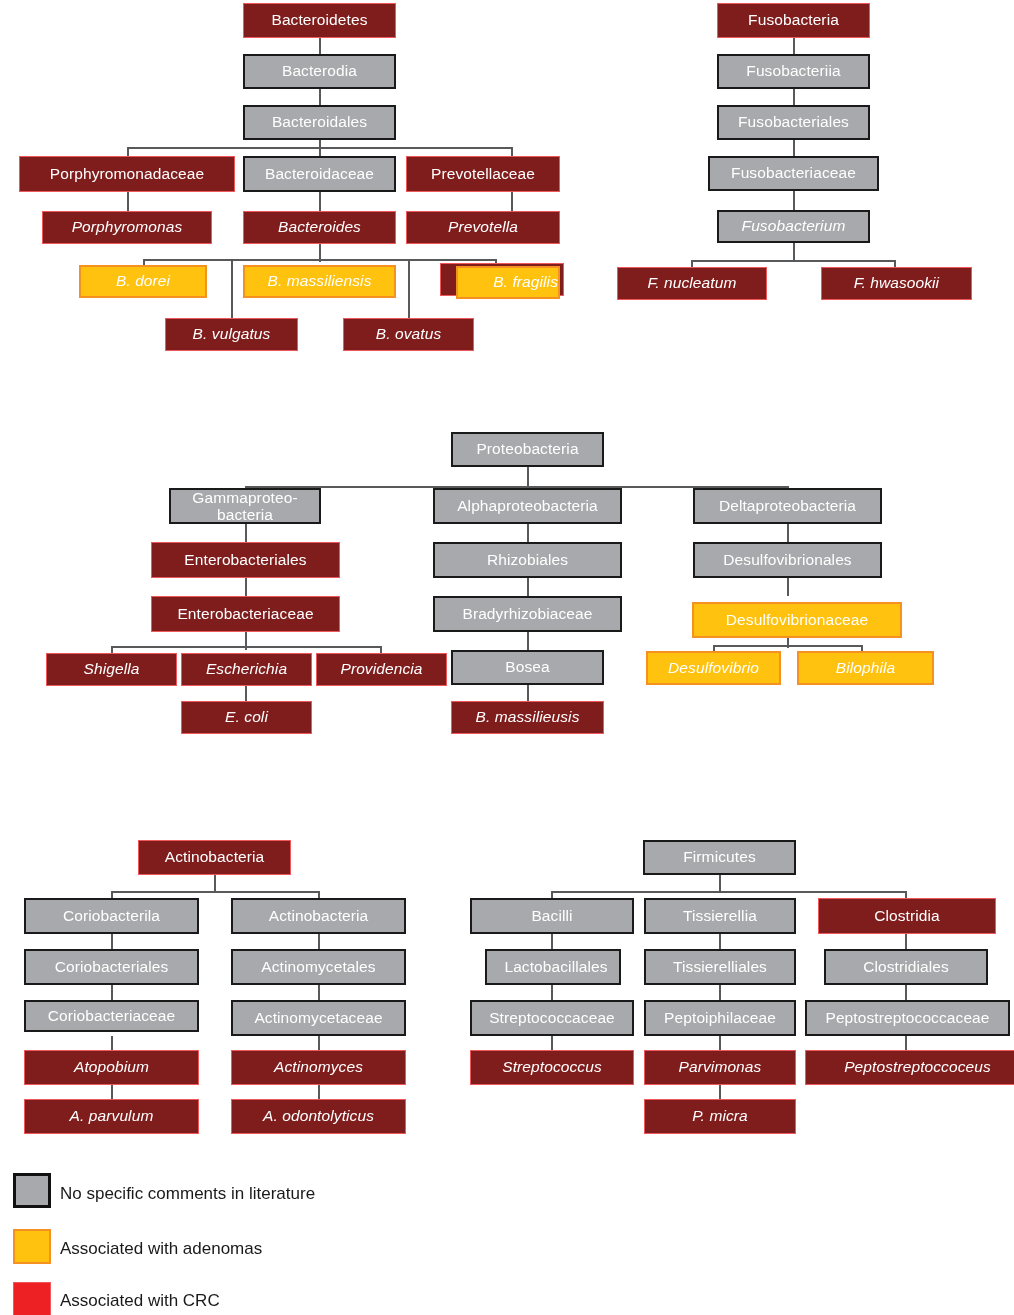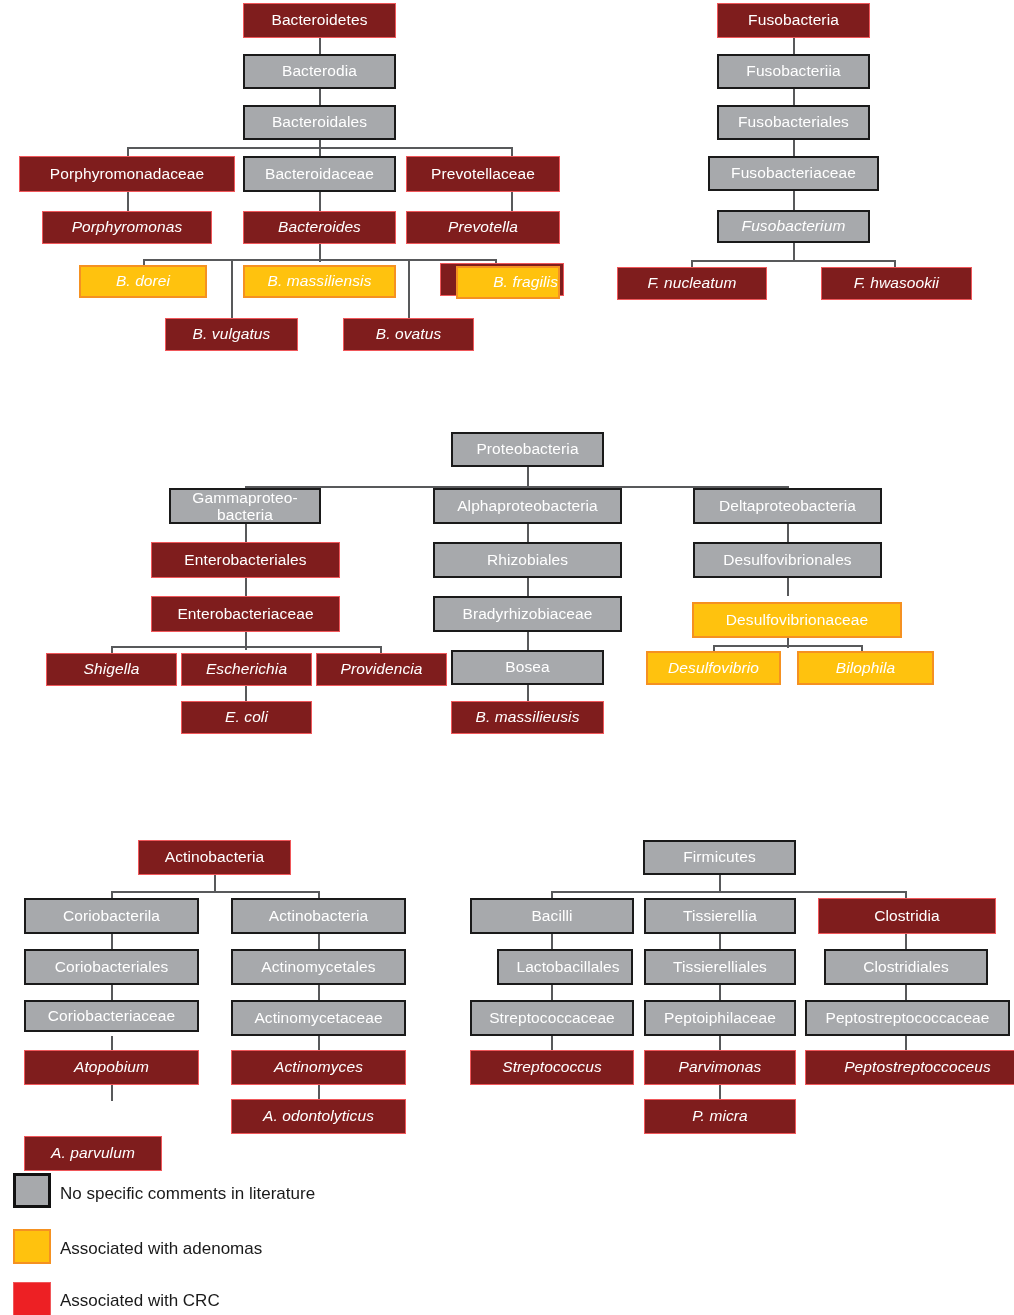--- a/index.html
+++ b/index.html
@@ -219,21 +219,21 @@
 
   <div class="node gray" style="left:24px; top:949px; width:175px; height:36px;">Coriobacteriales</div>
   <div class="node gray" style="left:231px; top:949px; width:175px; height:36px;">Actinomycetales</div>
 
   <div class="node gray" style="left:24px; top:1000px; width:175px; height:32px;">Coriobacteriaceae</div>
   <div class="node gray" style="left:231px; top:1000px; width:175px; height:36px;">Actinomycetaceae</div>
 
   <div class="node red italic" style="left:24px; top:1050px; width:175px; height:35px;">Atopobium</div>
   <div class="node red italic" style="left:231px; top:1050px; width:175px; height:35px;">Actinomyces</div>
 
-  <div class="node red italic" style="left:24px; top:1136px; width:138px; height:35px;">A. parvulum</div>
+  <div class="node red italic" style="left:24px; top:1099px; width:175px; height:35px;">A. parvulum</div>
   <div class="node red italic" style="left:231px; top:1099px; width:175px; height:35px;">A. odontolyticus</div>
 
   <div class="vline" style="left:719px; top:874px; height:19px;"></div>
   <div class="hline" style="left:551px; top:891px; width:355px;"></div>
   <div class="vline" style="left:551px; top:891px; height:8px;"></div>
   <div class="vline" style="left:905px; top:891px; height:8px;"></div>
 
   <div class="vline" style="left:551px; top:934px; height:17px;"></div>
   <div class="vline" style="left:551px; top:985px; height:17px;"></div>
   <div class="vline" style="left:551px; top:1036px; height:16px;"></div>
@@ -246,21 +246,21 @@
   <div class="vline" style="left:905px; top:934px; height:17px;"></div>
   <div class="vline" style="left:905px; top:985px; height:17px;"></div>
   <div class="vline" style="left:905px; top:1036px; height:16px;"></div>
 
   <div class="node gray" style="left:643px; top:840px; width:153px; height:35px;">Firmicutes</div>
 
   <div class="node gray" style="left:470px; top:898px; width:164px; height:36px;">Bacilli</div>
   <div class="node gray" style="left:644px; top:898px; width:152px; height:36px;">Tissierellia</div>
   <div class="node red" style="left:818px; top:898px; width:178px; height:36px;">Clostridia</div>
 
-  <div class="node gray" style="left:497px; top:949px; width:136px; height:36px;padding-left:10px;">Lactobacillales</div>
+  <div class="node gray" style="left:485px; top:949px; width:136px; height:36px;padding-left:10px;">Lactobacillales</div>
   <div class="node gray" style="left:644px; top:949px; width:152px; height:36px;">Tissierelliales</div>
   <div class="node gray" style="left:824px; top:949px; width:164px; height:36px;">Clostridiales</div>
 
   <div class="node gray" style="left:470px; top:1000px; width:164px; height:36px;">Streptococcaceae</div>
   <div class="node gray" style="left:644px; top:1000px; width:152px; height:36px;">Peptoiphilaceae</div>
   <div class="node gray" style="left:805px; top:1000px; width:205px; height:36px;">Peptostreptococcaceae</div>
 
   <div class="node red italic" style="left:470px; top:1050px; width:164px; height:35px;">Streptococcus</div>
   <div class="node red italic" style="left:644px; top:1050px; width:152px; height:35px;">Parvimonas</div>
   <div class="node red italic" style="left:805px; top:1050px; width:225px; height:35px;">Peptostreptoccoceus</div>

